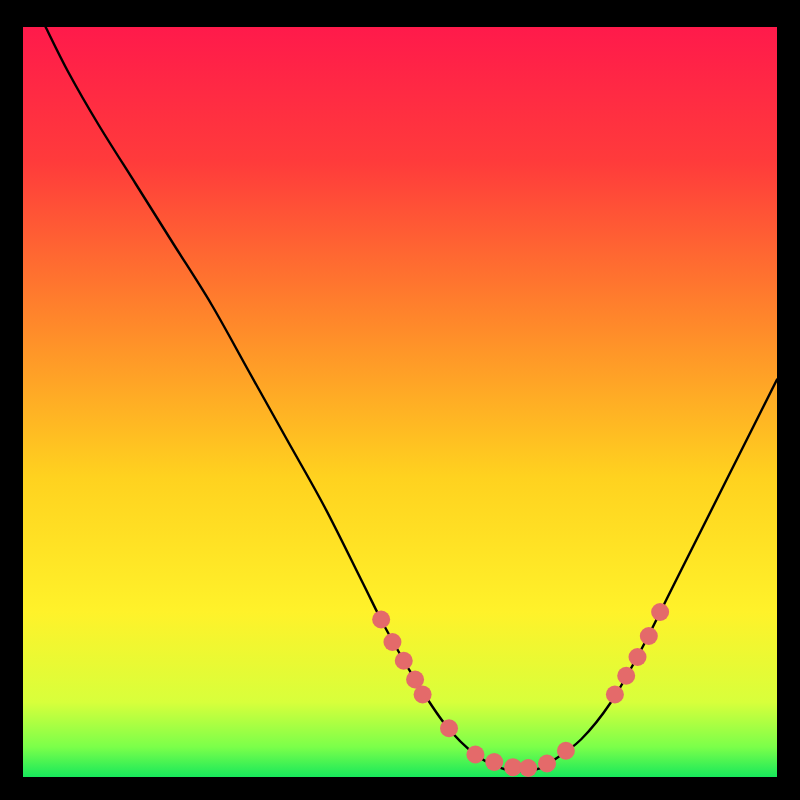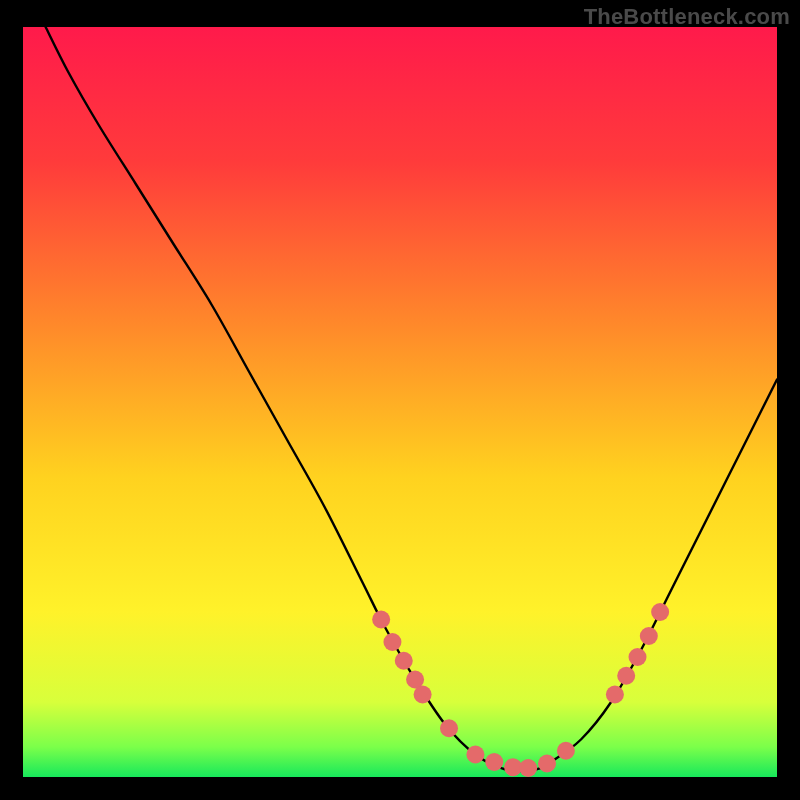--- a/index.html
+++ b/index.html
@@ -63,14 +63,13 @@
         <circle cx="528.1800000000001" cy="768" r="9" fill="#e46a6a"></circle>
         <circle cx="547.03" cy="763.5" r="9" fill="#e46a6a"></circle>
         <circle cx="565.88" cy="750.75" r="9" fill="#e46a6a"></circle>
         <circle cx="614.89" cy="694.5" r="9" fill="#e46a6a"></circle>
         <circle cx="626.2" cy="675.75" r="9" fill="#e46a6a"></circle>
         <circle cx="637.51" cy="657" r="9" fill="#e46a6a"></circle>
         <circle cx="648.8199999999999" cy="636" r="9" fill="#e46a6a"></circle>
         <circle cx="660.13" cy="612" r="9" fill="#e46a6a"></circle>
       </g>
   </svg>
-  <div class="watermark">TheBottleneck.com</div>
 </div>
 
 </body></html>

